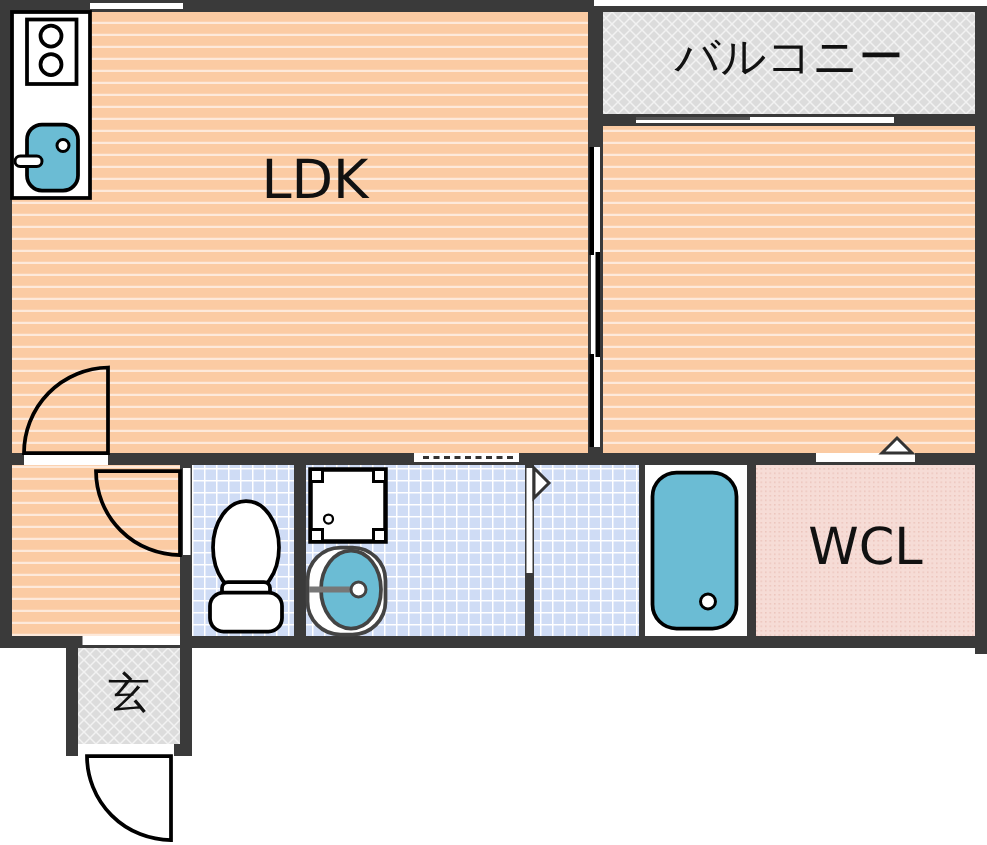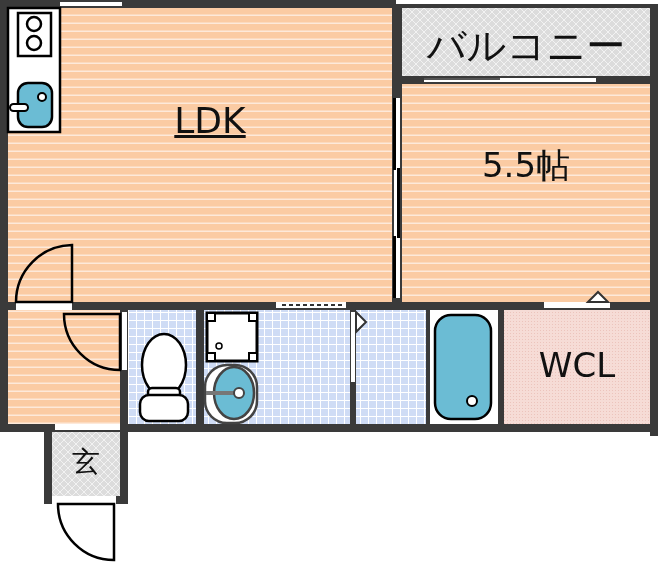--- a/index.html
+++ b/index.html
@@ -107,29 +107,28 @@
 
   <rect x="205" y="365" width="52" height="58" rx="22" fill="#ffffff" stroke="#444" stroke-width="2.5"></rect>
   <ellipse cx="234" cy="393" rx="20" ry="26" fill="#6bbcd4" stroke="#444" stroke-width="2.5"></ellipse>
   <rect x="206" y="391" width="28" height="4" fill="#777"></rect>
   <circle cx="239" cy="393" r="5" fill="#ffffff" stroke="#444" stroke-width="2"></circle>
 
   <rect x="435" y="315" width="56" height="104" rx="16" fill="#6bbcd4" stroke="#000" stroke-width="2.5"></rect>
   <circle cx="472" cy="401" r="5" fill="#ffffff" stroke="#000" stroke-width="2"></circle>
 </svg>
 
-<div class="lbl" style="left:150px;top:100px;width:120px;font-size:36px;text-decoration:underline;">
+<div class="lbl" style="left:150px;top:100px;width:120px;font-size:36px;">
   <span>LDK</span>
 </div>
 
 <div class="lbl" style="left:446px;top:146px;width:160px;font-size:34px;">
-  <span>5.5帖</span>
 </div>
 
-<div class="lbl" style="left:402px;top:24px;width:248px;font-size:39px;">
+<div class="lbl" style="left:402px;top:24px;width:248px;font-size:30px;font-family:Liberation Mono, monospace;">
   <span>バルコニー</span>
 </div>
 
 <div class="lbl" style="left:504px;top:346px;width:146px;font-size:34px;">
   <span>WCL</span>
 </div>
 
 <div class="lbl" style="left:52px;top:446px;width:68px;font-size:28px;">
   <span>玄</span>
 </div>

